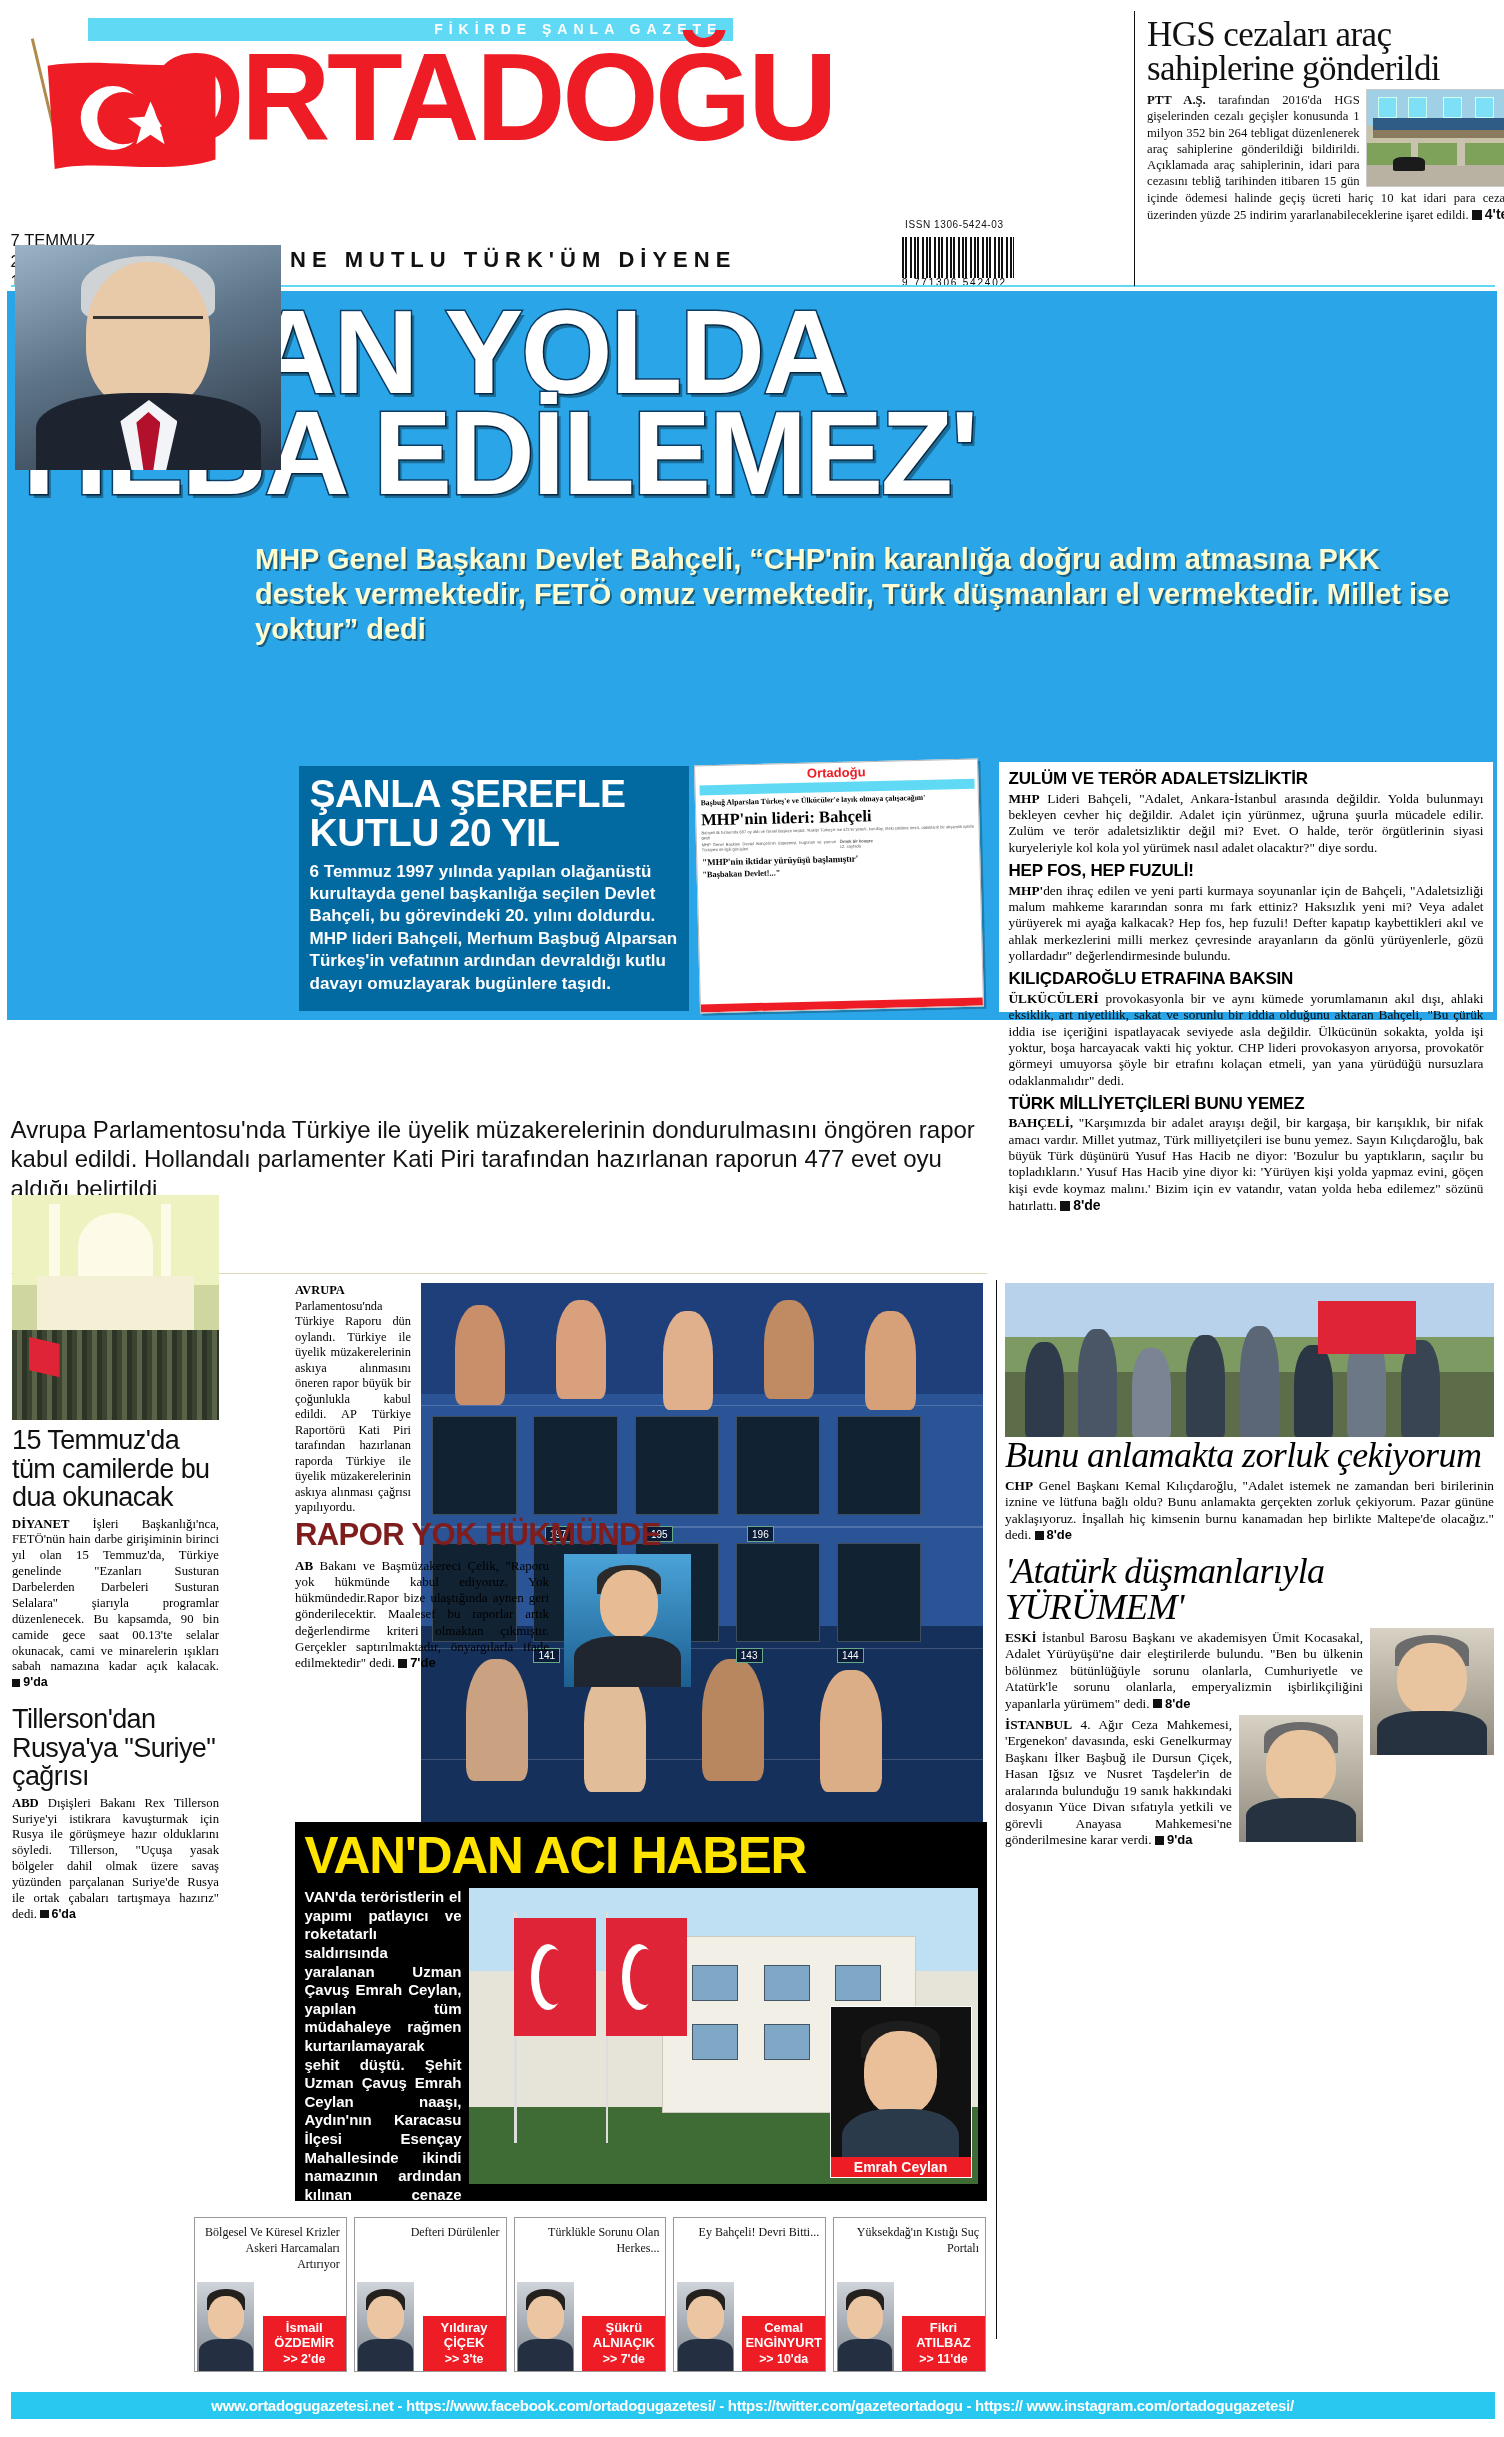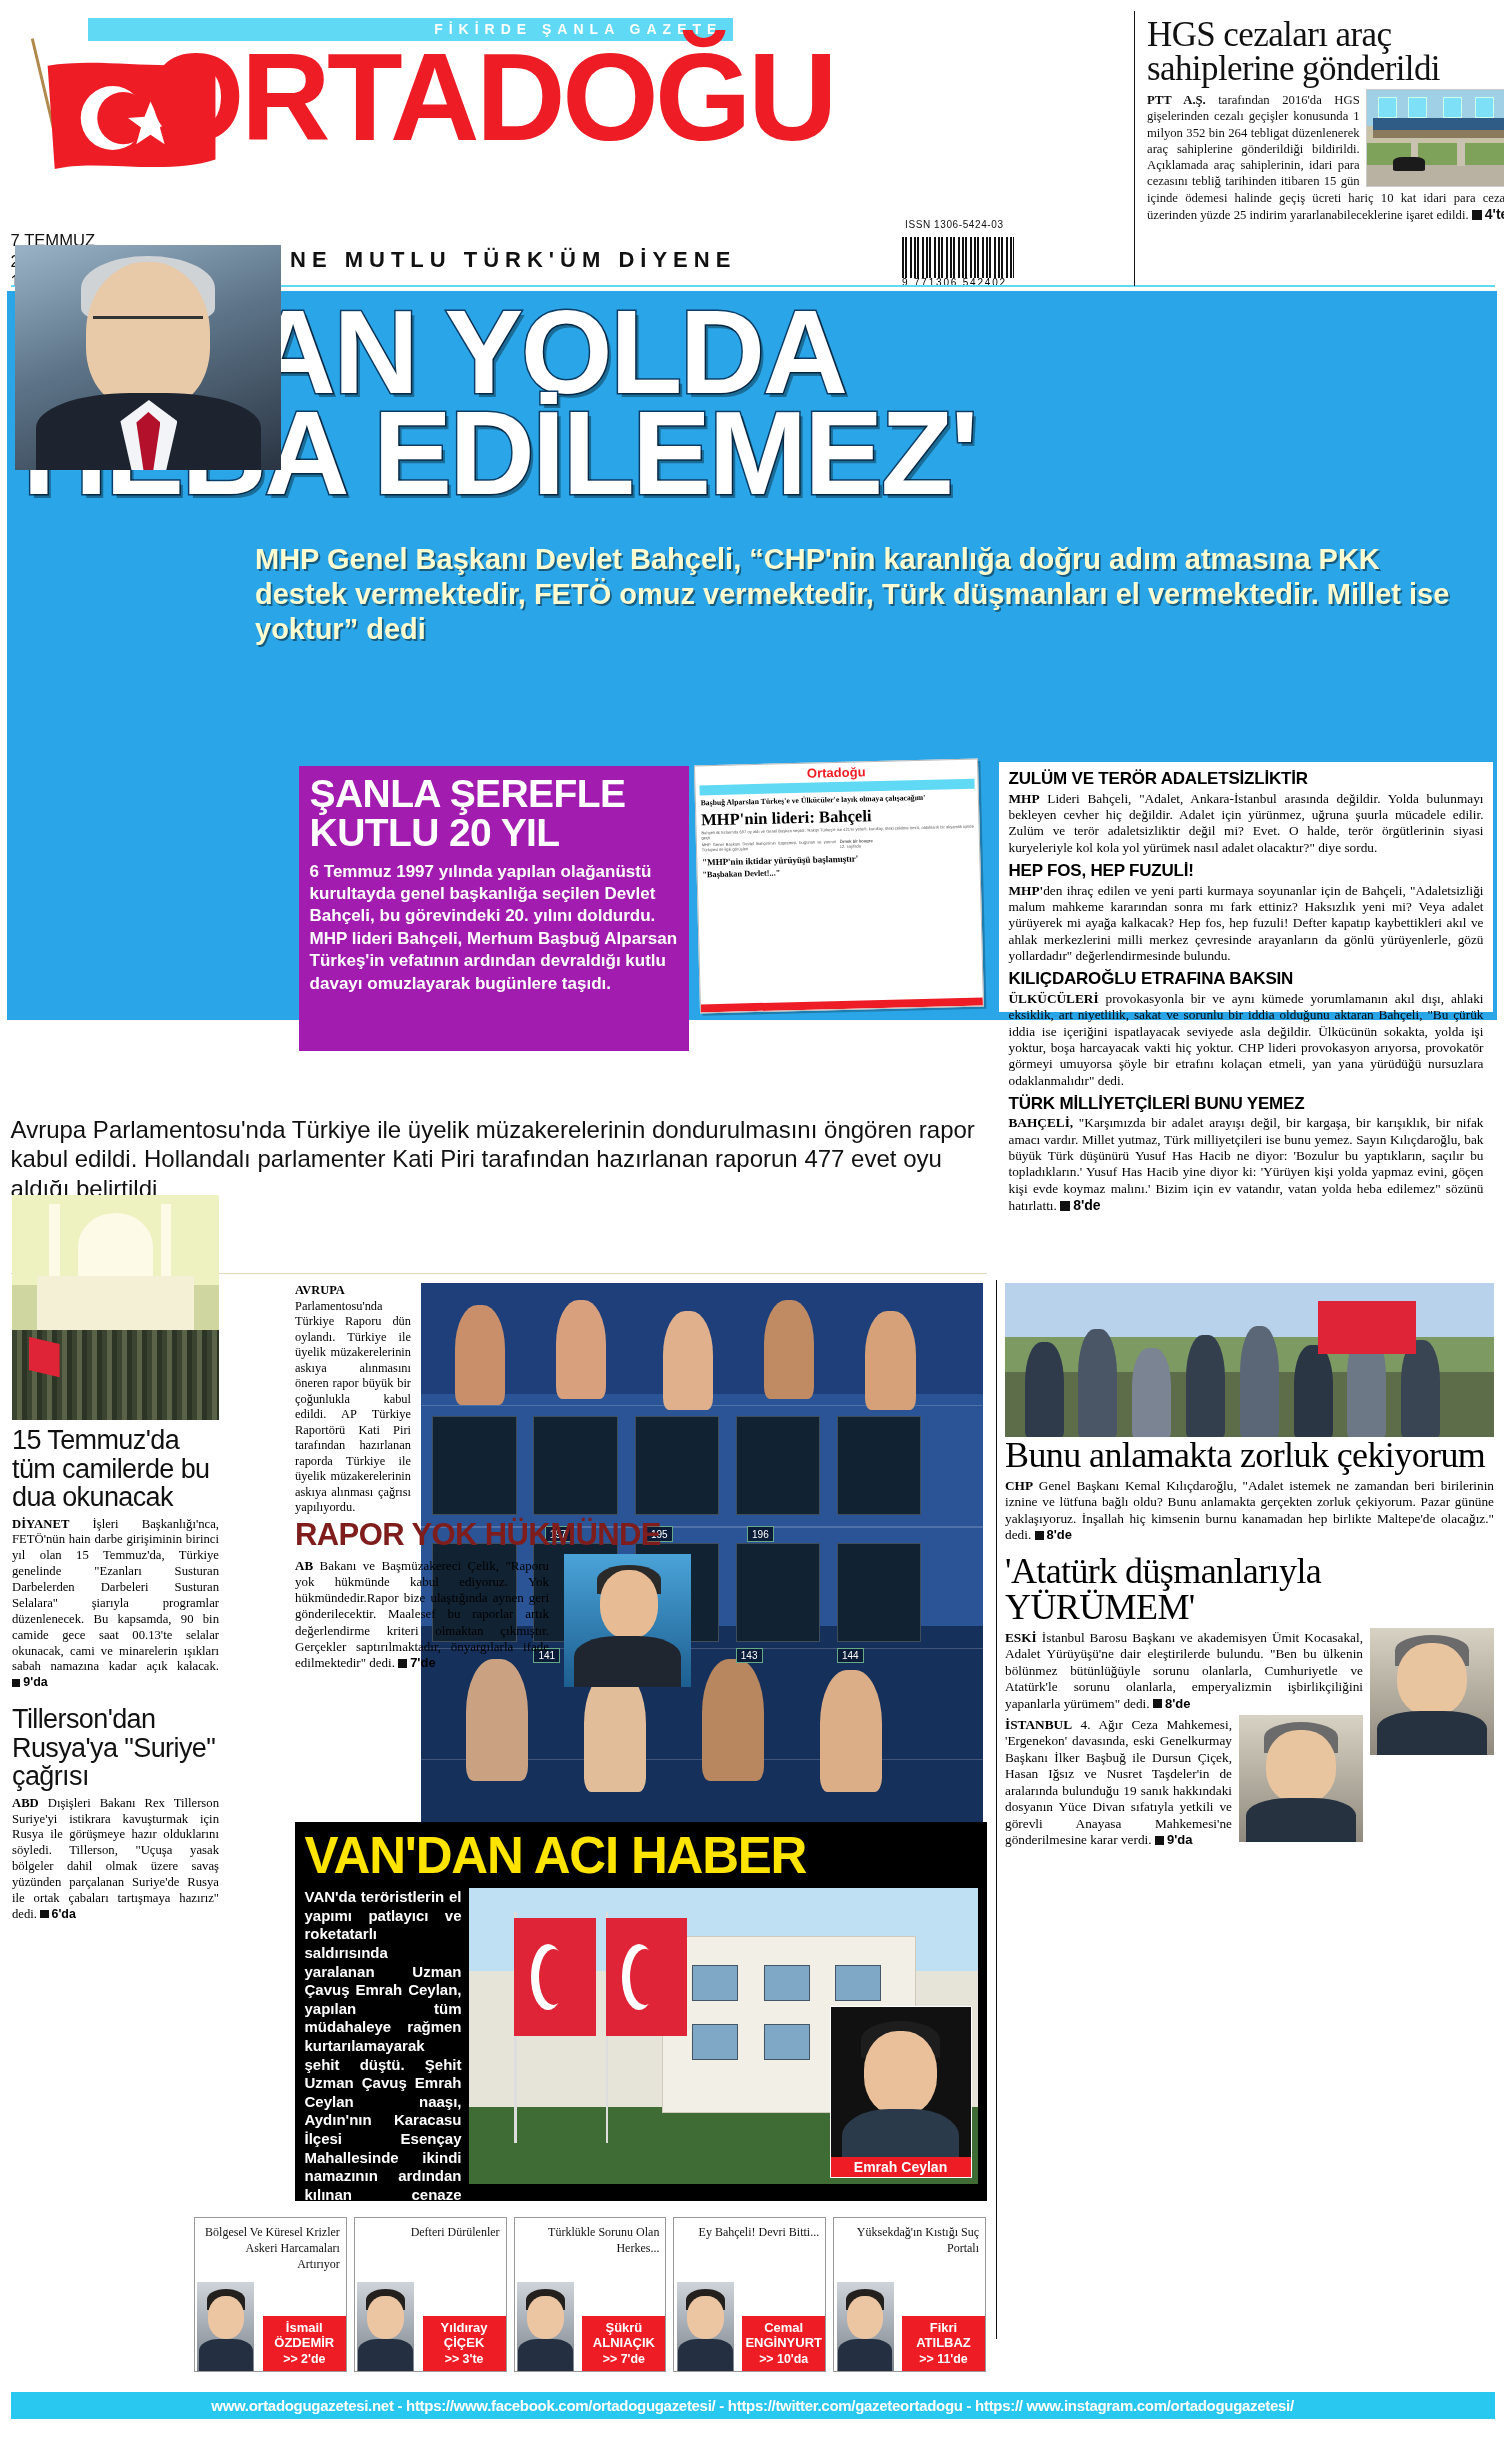--- a/index.html
+++ b/index.html
@@ -116,22 +116,22 @@
     position:absolute; left:105px; top:155px; width:57px; height:71px; background:#f2f4f7;
     clip-path: polygon(50% 0,100% 30%,80% 100%,20% 100%,0 30%);
   }
   .bahceli-photo .tie{
     position:absolute; left:121px; top:167px; width:24px; height:59px; background:#b2102b;
     clip-path: polygon(50% 0,100% 18%,70% 100%,30% 100%,0 18%);
   }
 
   
   .sanla{
-    position:absolute; left:299px; top:766px; width:390px; height:285px;
-    background:#a21caf; color:#fff; padding:8.3px 10.6px;
+    position:absolute; left:299px; top:766px; width:390px; height:245px;
+    background:#0369a1; color:#fff; padding:8.3px 10.6px;
   }
   .sanla h2{ font-size:39px; font-weight:bold; line-height:1.0; letter-spacing:-0.6px;}
   .sanla p{ font-size:17px; line-height:1.32; font-weight:bold; margin-top:8.3px;}
 
   
   .clipping{
     position:absolute; left:697px; top:762px; width:284px; height:248px;
     background:#fff; border:0.6px solid #bbb; overflow:hidden;
     transform: rotate(-1.4deg);
     box-shadow: 2.4px 2.4px 0 rgba(0,0,0,.25);
@@ -230,21 +230,21 @@
     background:#111; border:1.8px solid #fff; overflow:hidden;
   }
   .inset .face{position:absolute; left:24%; top:14%; width:52%; height:50%; background:#e9c09a; border-radius:46%;}
   .inset .hair{position:absolute; left:22%; top:8%; width:56%; height:22%; background:#1d1d1d; border-radius:50% 50% 0 0;}
   .inset .body{position:absolute; left:8%; top:60%; width:84%; height:40%; background:#2b3a4a; border-radius:40% 40% 0 0;}
   .inset .cap{position:absolute; left:0; bottom:0; width:100%; background:#ee1c25; color:#fff;
       font-size:14px; font-weight:bold; text-align:center; padding:2.4px 0;}
 
   
   .colR{ position:absolute; left:1005px; top:1283px; width:489px; }
-  .colR h2.serif{ font-family:"Liberation Serif",serif; font-weight:normal; font-size:36px; line-height:1.0; letter-spacing:-0.6px;}
+  .colR h2.serif{ font-family:"Liberation Serif",serif; font-weight:normal; font-size:36px; line-height:1.0; letter-spacing:-0.6px;font-style:italic;}
   .colR .body-serif{ font-size:13.3px; line-height:1.24;}
   .vline{ position:absolute; left:996px; top:1280px; width:1.2px; height:1059px; background:#111;}
   .walk-photo{
     width:489px; height:154px; position:relative; overflow:hidden;
     background:linear-gradient(#b7d2ea 0 35%,#7e9a63 35% 58%,#5d6d4a 58% 100%);
   }
   .walk-photo .ppl{ position:absolute; bottom:0; border-radius:42% 42% 6% 6%;}
   .portrait{
     float:right; width:124px; height:127px; margin:2.4px 0 3.5px 7px;
     background:linear-gradient(#d8d2c4,#8f8a7d); overflow:hidden; position:relative;

